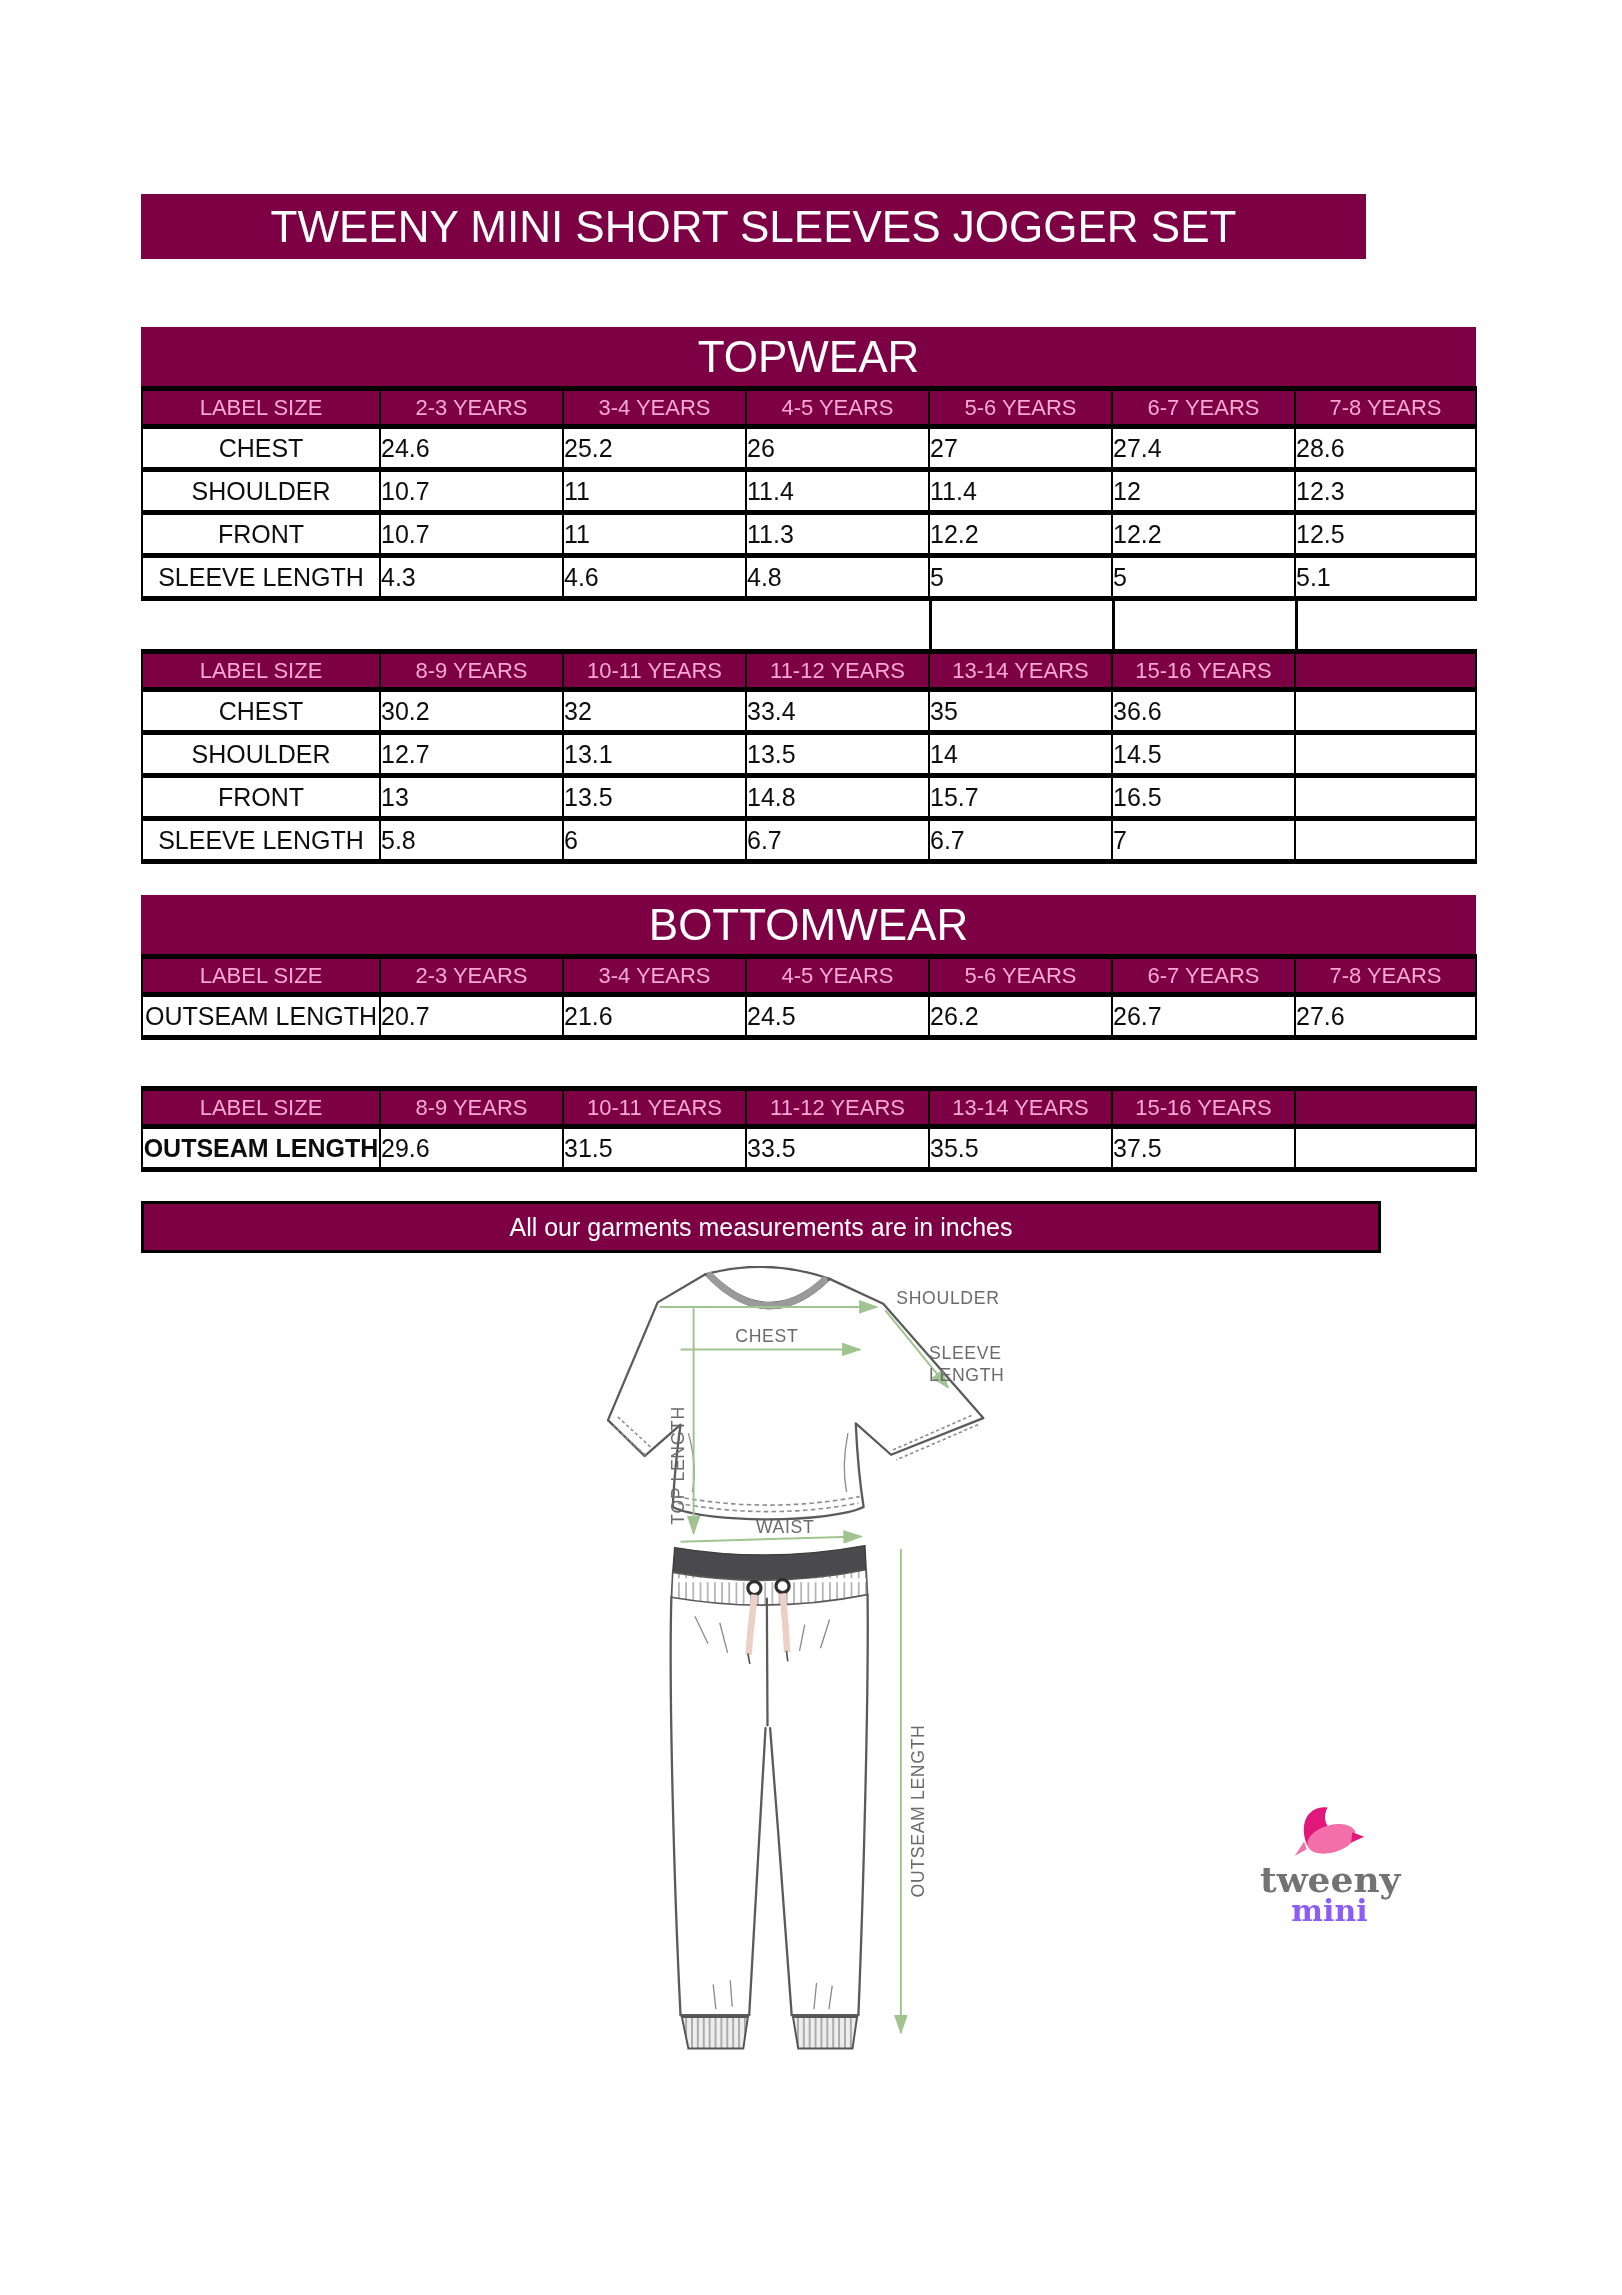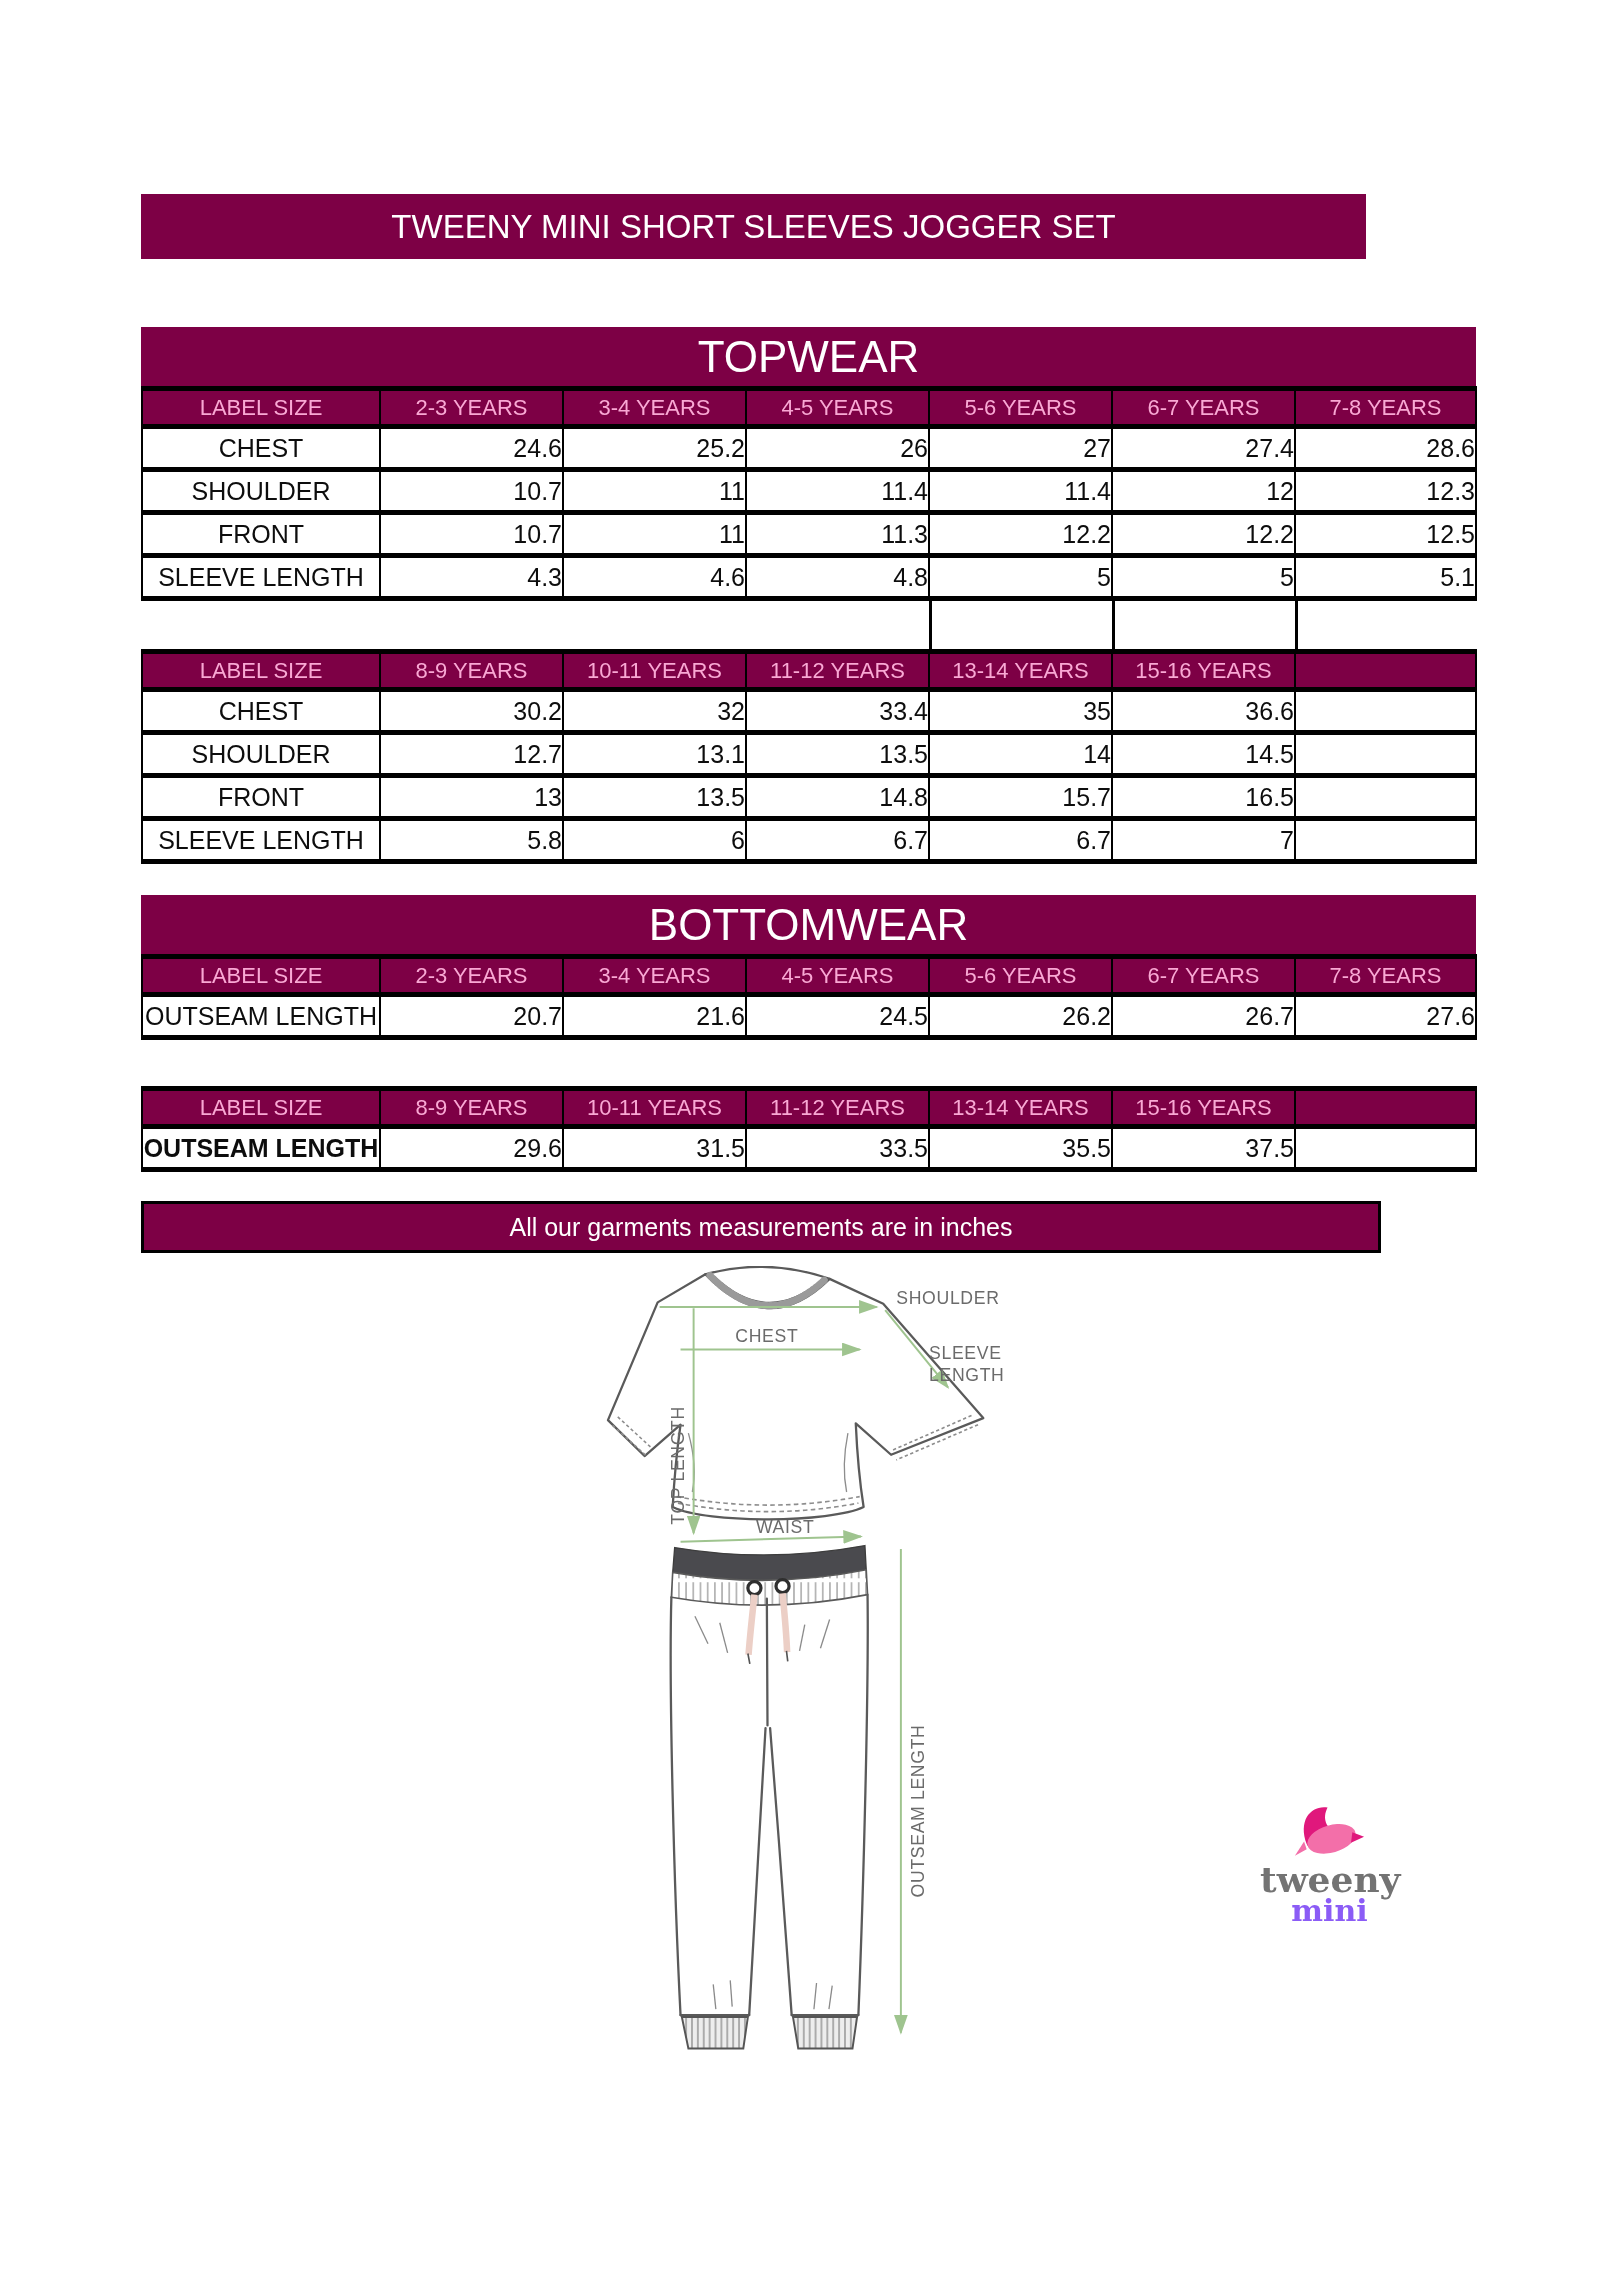--- a/index.html
+++ b/index.html
@@ -1,38 +1,38 @@
 <!DOCTYPE html>
 <html style="font-size:10.5px"><head>
 <meta charset="utf-8">
 <style>
   * { margin:0; padding:0; box-sizing:border-box; }
   html,body { background:#ffffff; }
   body { width:1622px; height:2295px; position:relative; font-family:"Liberation Sans", sans-serif; }
   #page { position:absolute; inset:0; background:#fff; overflow:hidden; }
 
   .banner { background:#7d0045; color:#fff; display:flex; align-items:center; justify-content:center; letter-spacing:0px; }
-  #title-banner { position:absolute; left:141px; top:194px; width:1225px; height:65px; font-size:33px; }
+  #title-banner { position:absolute; left:141px; top:194px; width:1225px; height:65px; font-size:44px; }
   .section { position:absolute; left:141px; width:1335px; }
   #topwear-section { top:327px; }
   #bottomwear-section { top:895px; }
   .section-banner { height:59px; font-size:44px; }
 
   table.size-table { border-collapse:collapse; table-layout:fixed; width:1335px; background:#fff; }
   table.size-table th, table.size-table td {
     border-left:2.6px solid #000; border-right:2.6px solid #000;
     border-top:5.2px solid #000; border-bottom:5.2px solid #000;
     overflow:hidden; white-space:nowrap;
   }
   table.size-table th { background:#7d0045; color:#f9a8d4; font-weight:normal; font-size:22px; height:38px; text-align:center; }
   table.size-table td { font-size:25px; height:43px; color:#0d0d0d; }
   td.lbl { text-align:center; font-size:22px; }
   td.lbl-small { text-align:center; font-size:19.6px; }
   td.lbl-bold { text-align:center; font-size:19.6px; font-weight:bold; }
-  td.val { text-align:right; padding-right:0; }
+  td.val { padding-right:0; }
 
   .gap-row { position:relative; height:48px; background:#fff; }
   .gap-row .vline { position:absolute; top:0; bottom:0; width:2.6px; background:#000; }
   .gap-plain { height:46px; background:#fff; }
 
   #note-banner { position:absolute; left:141px; top:1201px; width:1240px; height:52px; border:3.9px solid #000; font-size:25px; }
 
   #diagram { position:absolute; left:589px; top:1266px; width:425px; height:792px; }
   #diagram svg { display:block; }
   .diag-label { font-family:"Liberation Sans", sans-serif; font-size:27px; fill:#6b6b6b; letter-spacing:1px; }

